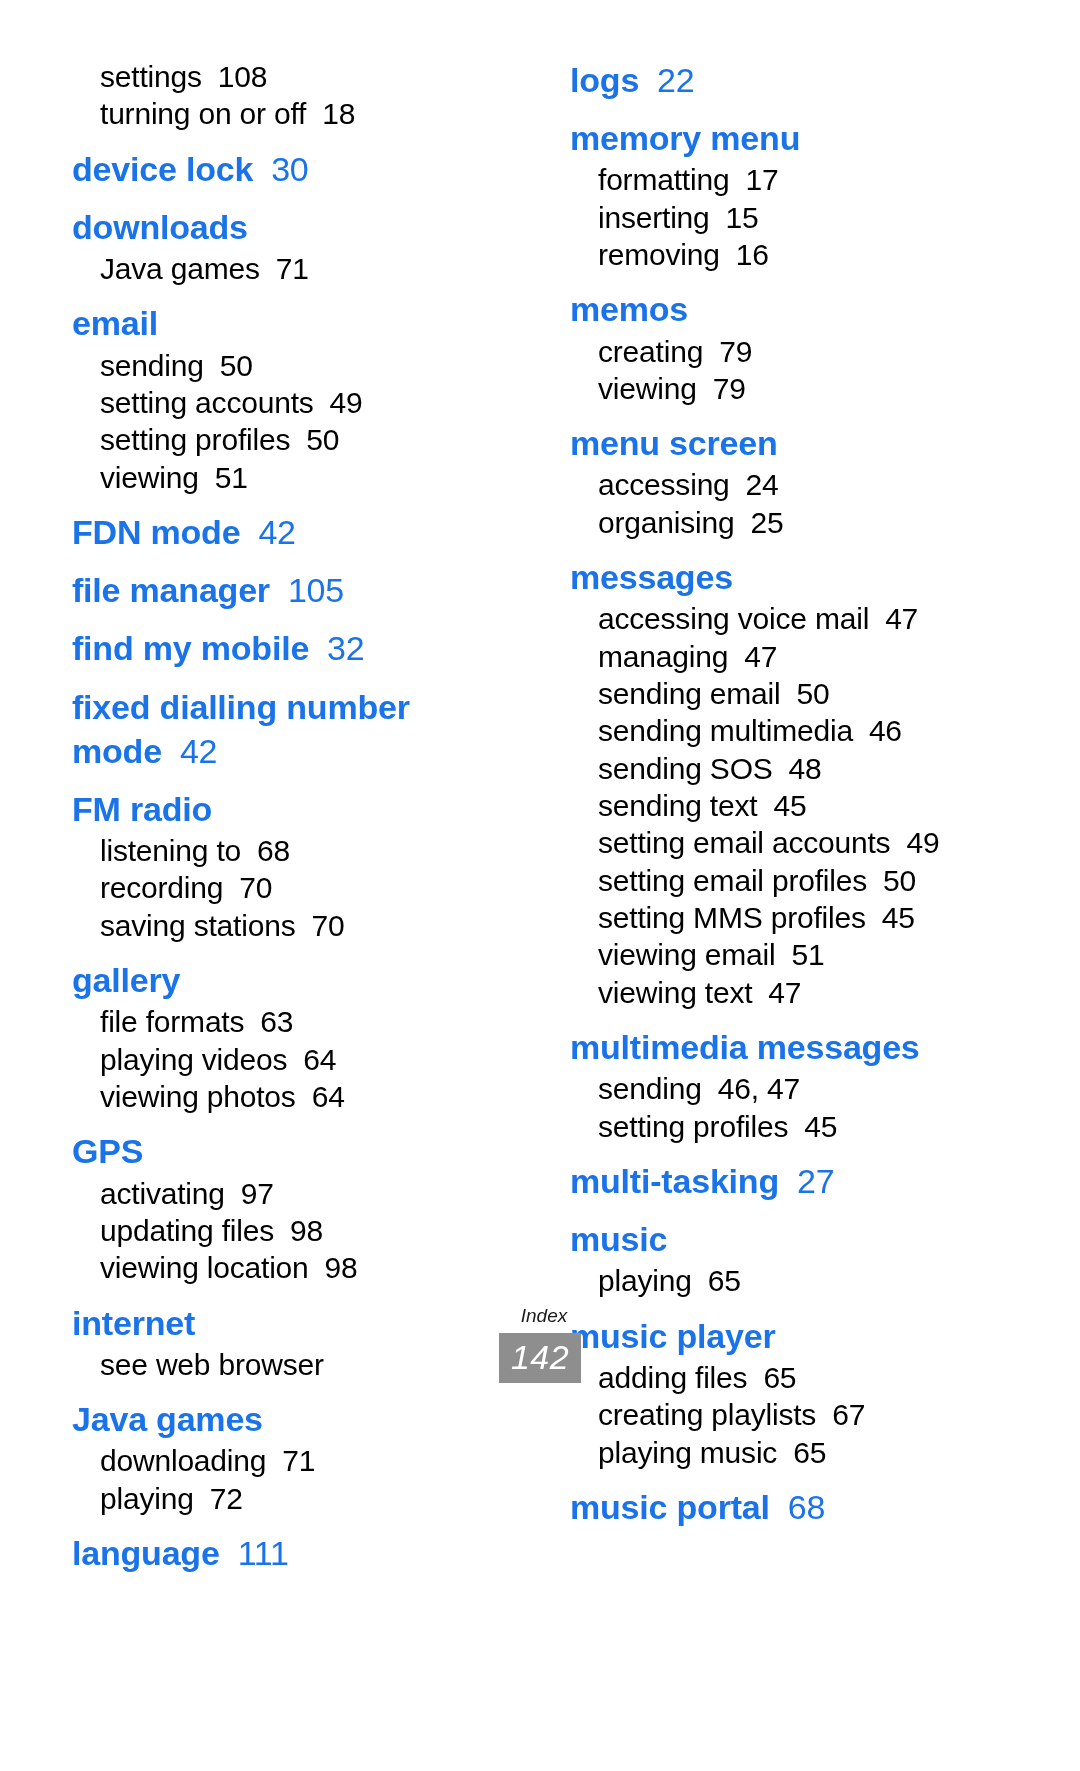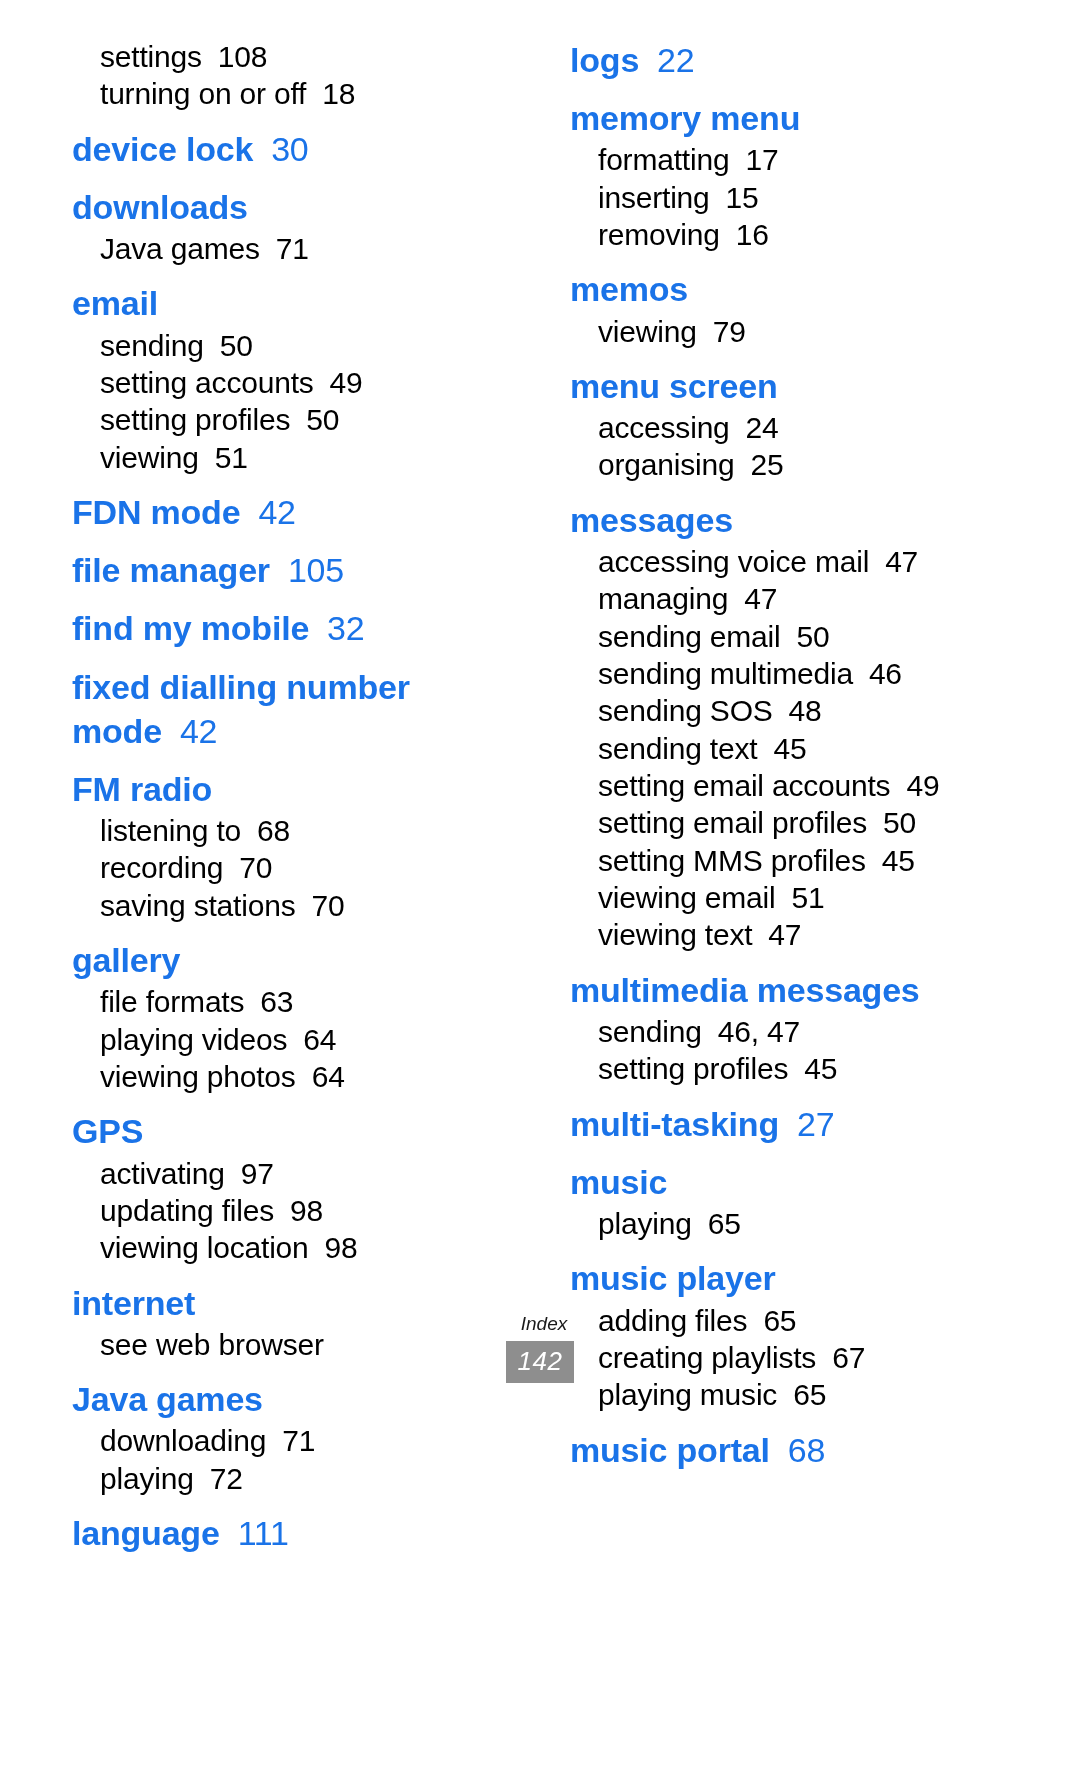--- a/index.html
+++ b/index.html
@@ -11,21 +11,21 @@
     width: 1080px;
     height: 1771px;
     font-family: "Liberation Sans", sans-serif;
     -webkit-font-smoothing: antialiased;
   }
   .page {
     position: relative;
     width: 1080px;
     height: 1439px;
     box-sizing: border-box;
-    padding: 38px 72px 0 72px;
+    padding: 58px 72px 0 72px;
     background: #ffffff;
   }
   .columns {
     display: flex;
     flex-direction: row;
     align-items: flex-start;
     gap: 58px;
   }
   .column {
     width: 440px;
@@ -93,21 +93,21 @@
     line-height: 1.1;
     display: block;
     margin: 0 0 6px 0;
     padding-left: 8px;
   }
   .page-badge {
     display: inline-block;
     background: #8e8e8e;
     color: #ffffff;
     font-style: italic;
-    font-size: 26px;
+    font-size: 34px;
     line-height: 1;
     padding: 7px 12px 9px 12px;
     letter-spacing: 0.5px;
   }
 </style>
 </head>
 <body>
 
 <div class="page">
 
@@ -179,20 +179,21 @@
           <div class="headword"><span class="hw-term">logs</span><span class="hw-page">22</span></div>
         </div>
         <div class="entry-group">
           <div class="headword"><span class="hw-term">memory menu</span></div>
           <div class="subentry"><span class="sub-term">formatting</span><span class="sub-page">17</span></div>
           <div class="subentry"><span class="sub-term">inserting</span><span class="sub-page">15</span></div>
           <div class="subentry"><span class="sub-term">removing</span><span class="sub-page">16</span></div>
         </div>
         <div class="entry-group">
           <div class="headword"><span class="hw-term">memos</span></div>
+          <div class="subentry"><span class="sub-term">creating</span><span class="sub-page">79</span></div>
           <div class="subentry"><span class="sub-term">viewing</span><span class="sub-page">79</span></div>
         </div>
         <div class="entry-group">
           <div class="headword"><span class="hw-term">menu screen</span></div>
           <div class="subentry"><span class="sub-term">accessing</span><span class="sub-page">24</span></div>
           <div class="subentry"><span class="sub-term">organising</span><span class="sub-page">25</span></div>
         </div>
         <div class="entry-group">
           <div class="headword"><span class="hw-term">messages</span></div>
           <div class="subentry"><span class="sub-term">accessing voice mail</span><span class="sub-page">47</span></div>

